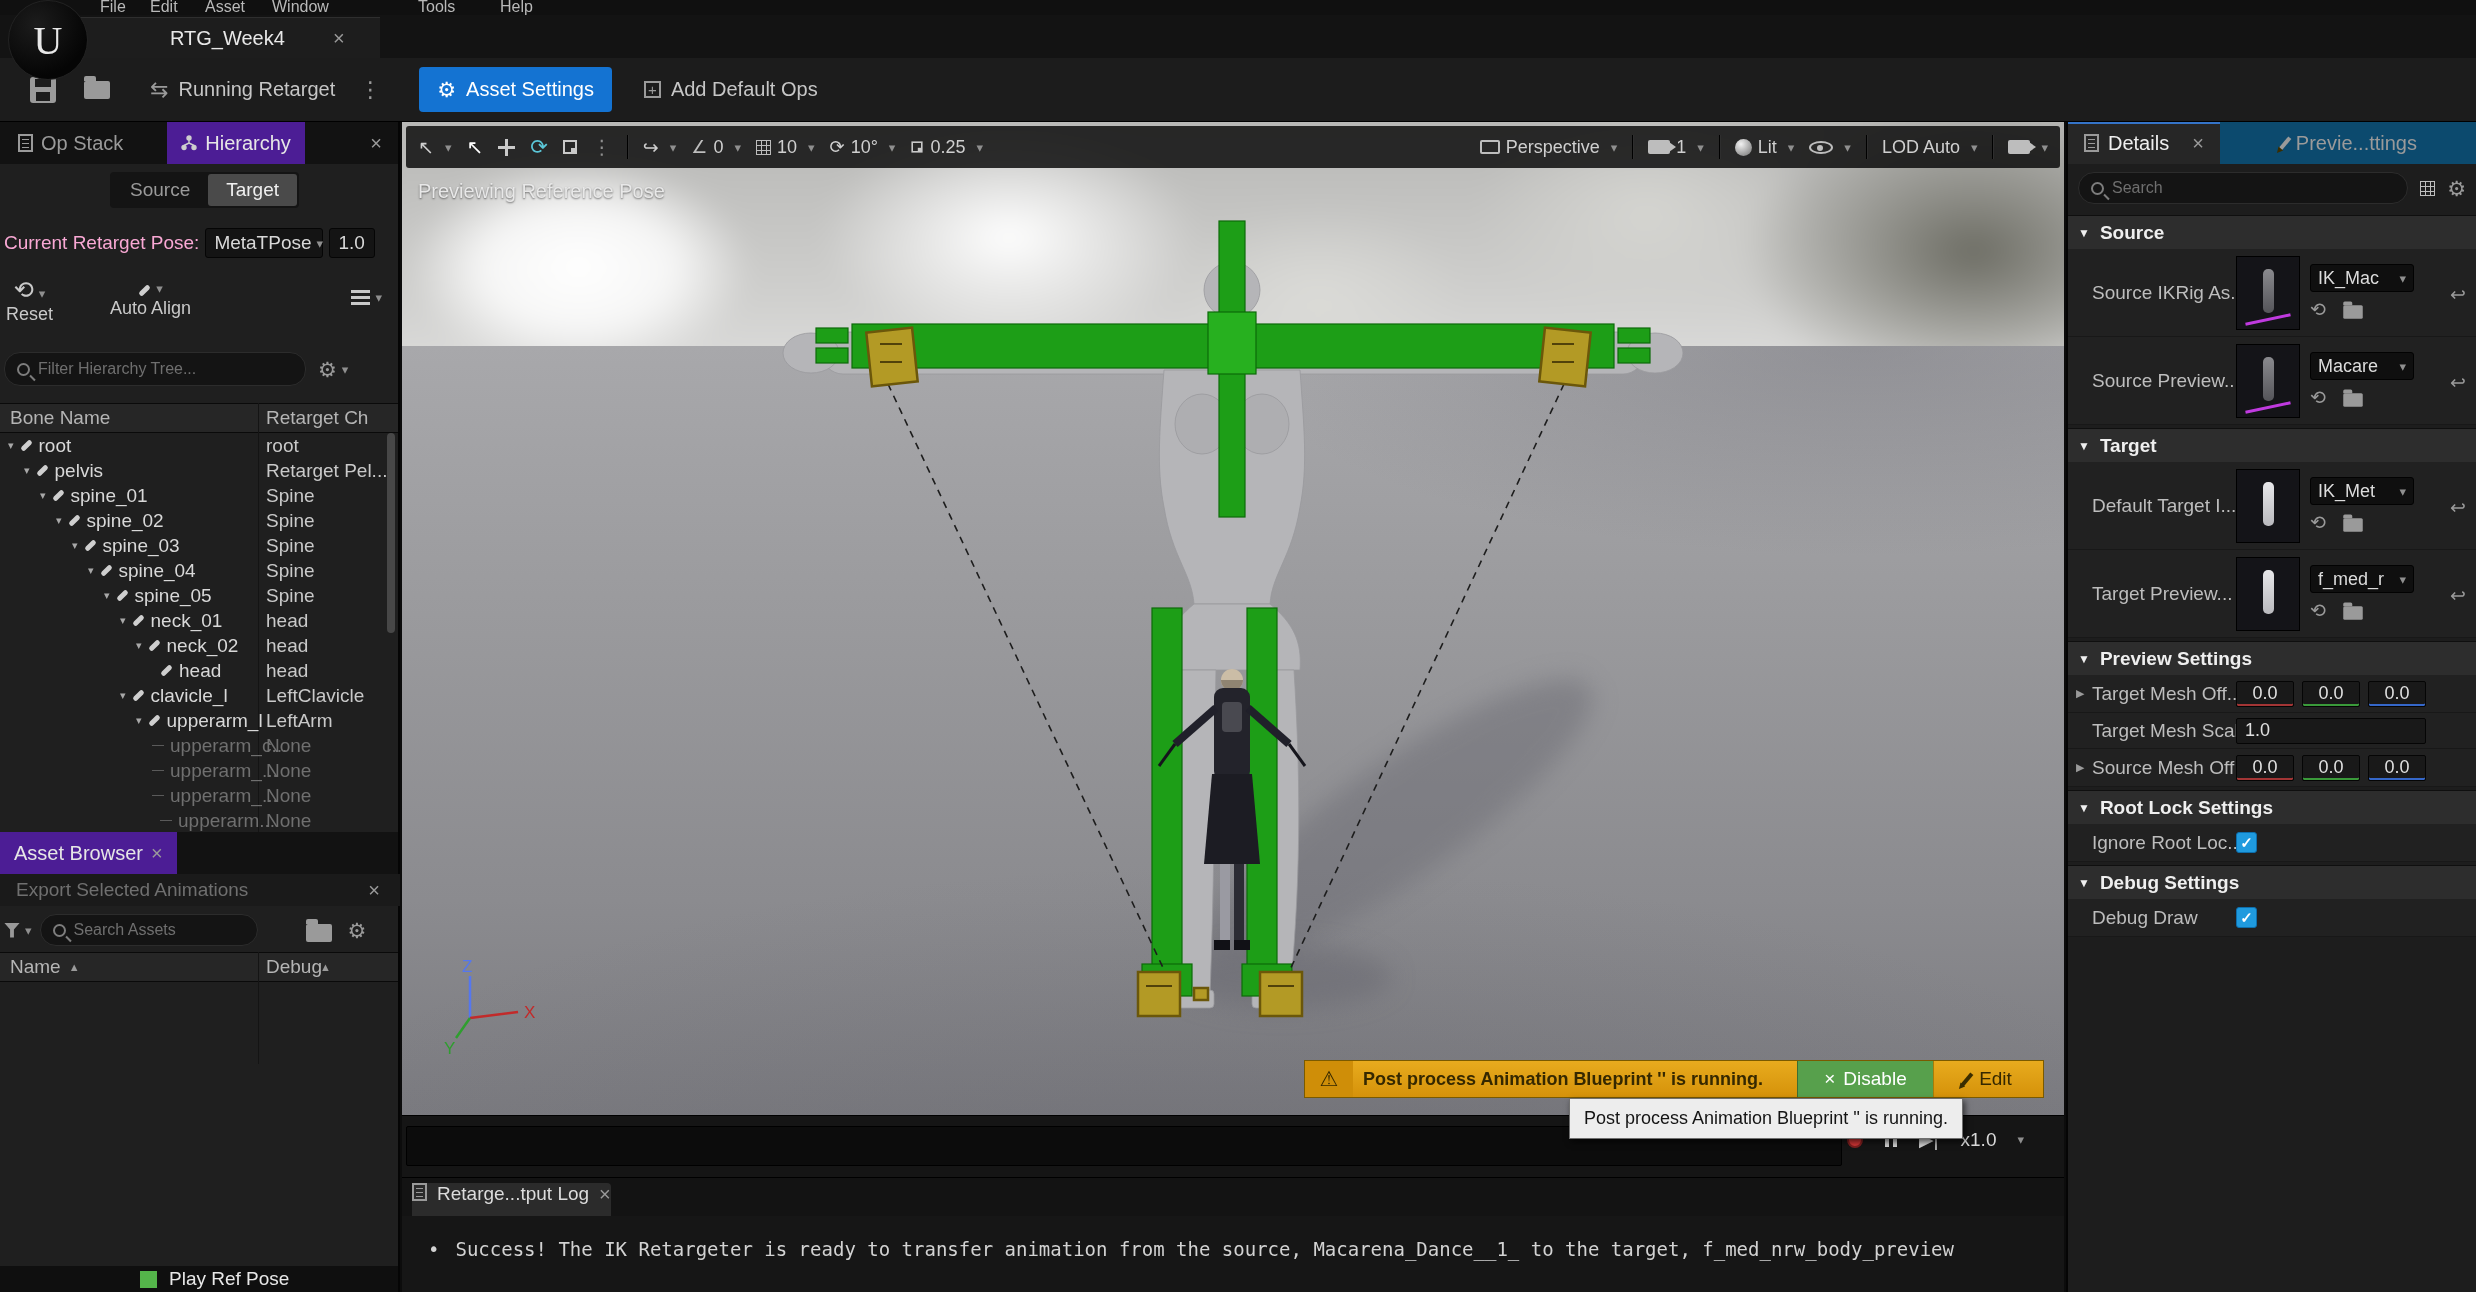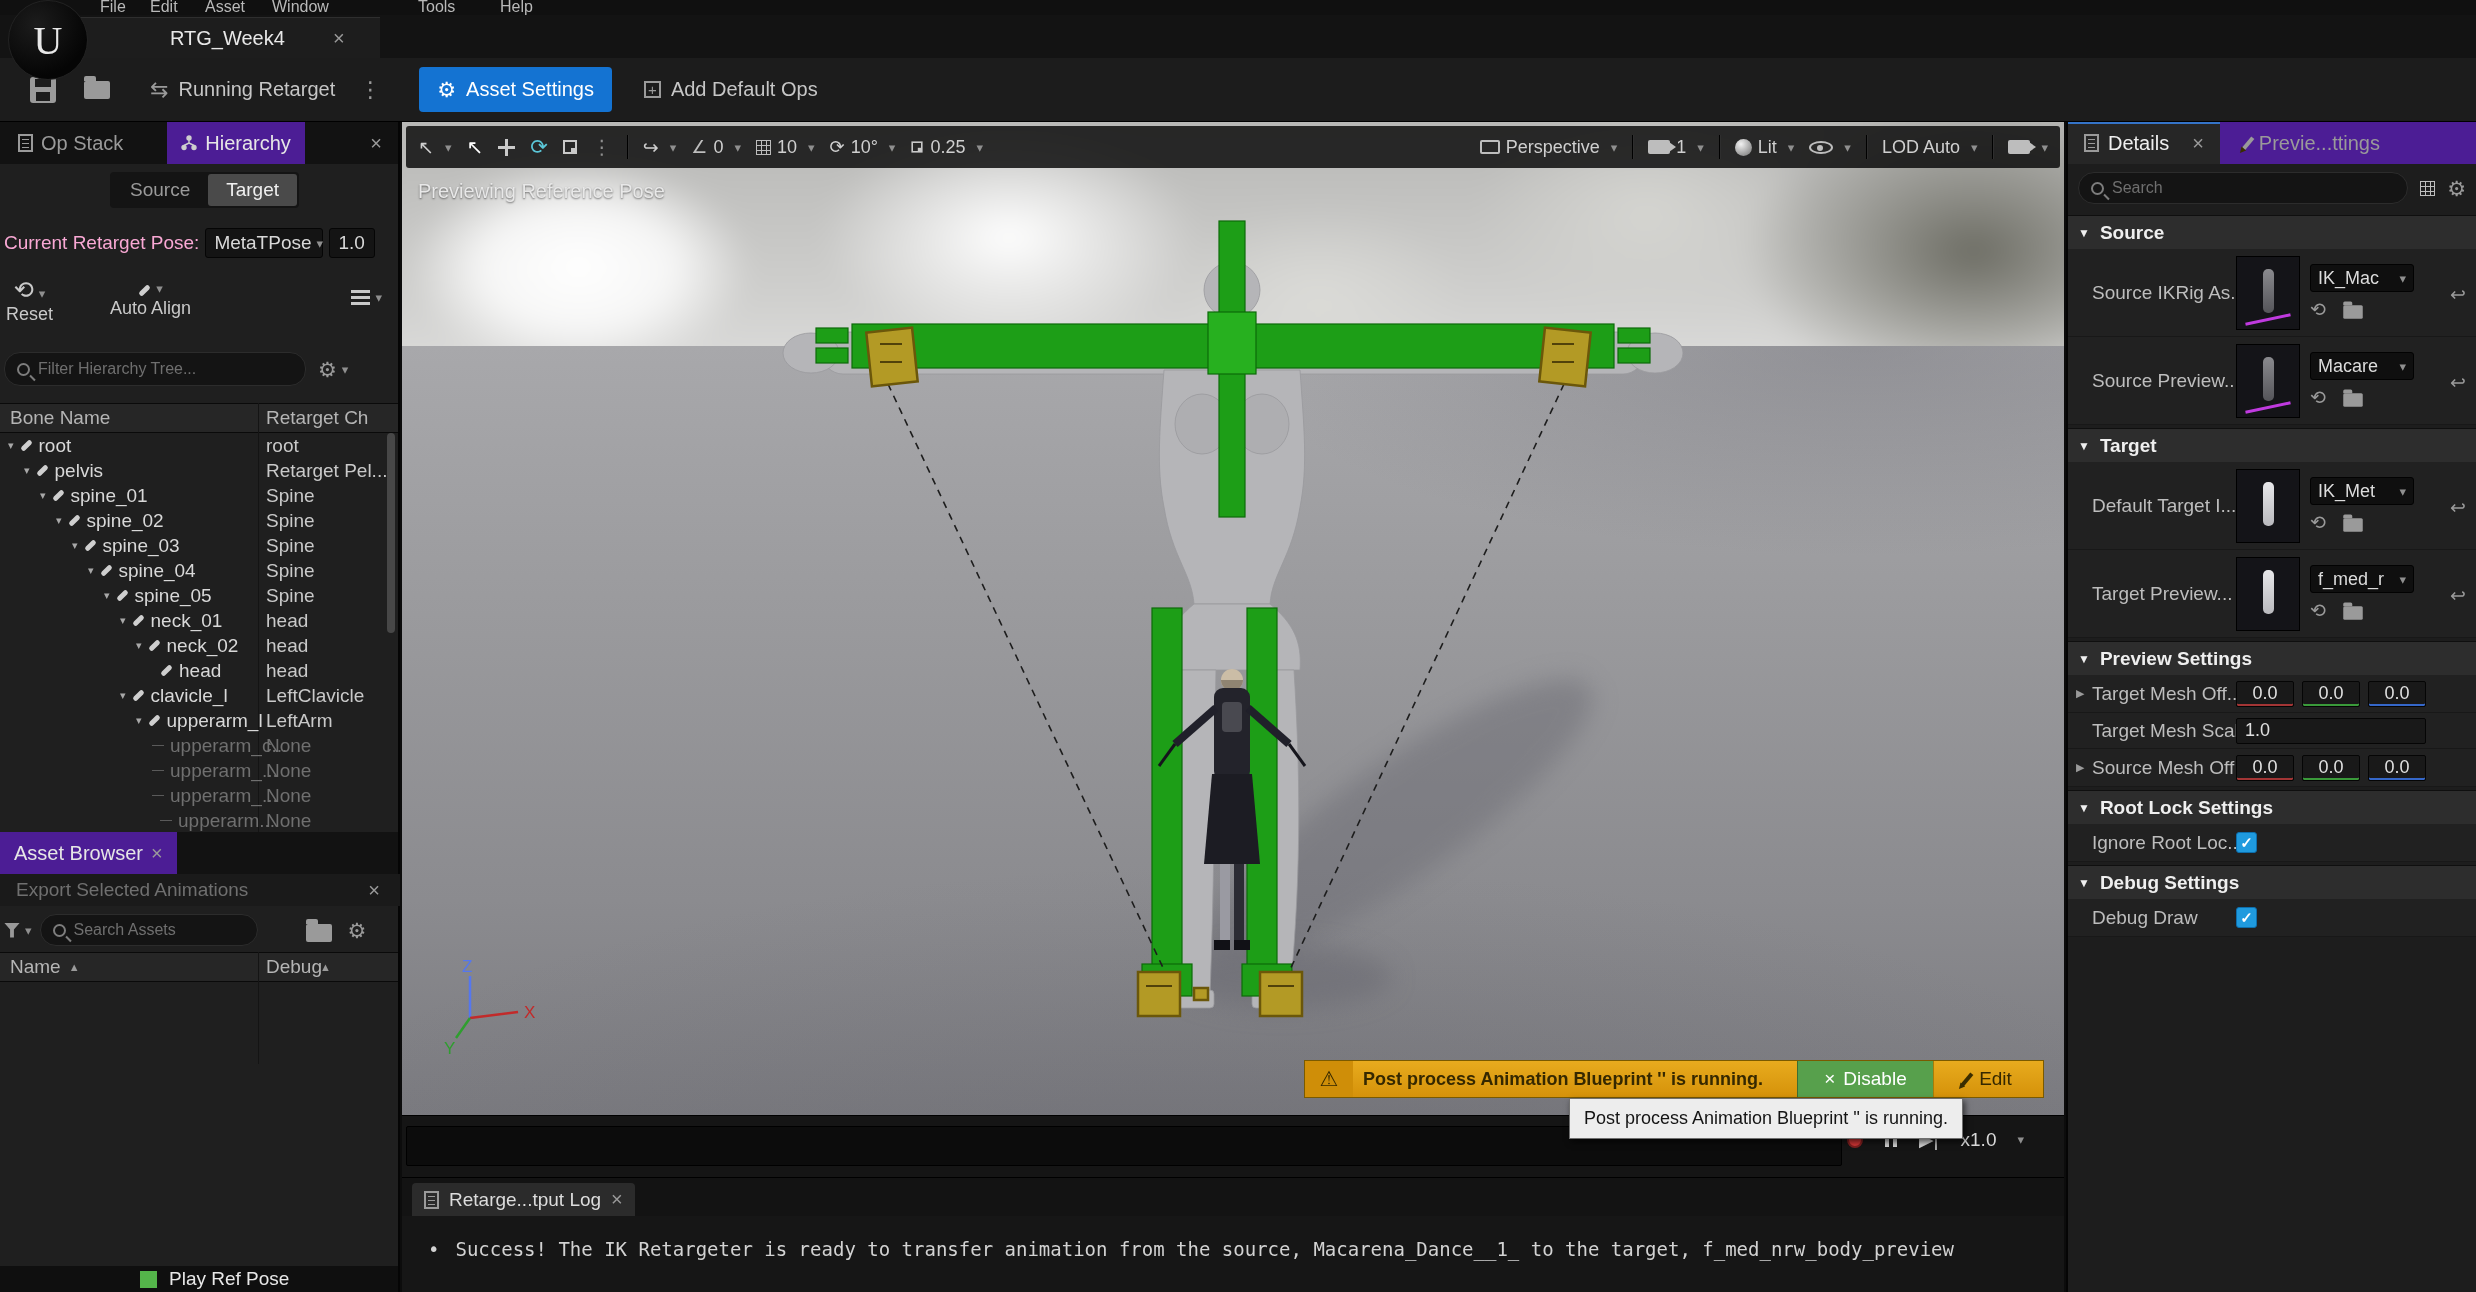--- a/index.html
+++ b/index.html
@@ -118,29 +118,29 @@
              border:1px solid #7a5a00; }
   .warnbar .wicon { width:48px; background:#cf8e08; display:flex; align-items:center; justify-content:center; color:#352800; font-size:21px; }
   .warnbar .wtext { flex:1; background:linear-gradient(#e8ab1e,#d5920a); color:#352800; font-weight:bold; font-size:18px;
                     display:flex; align-items:center; padding:0 10px; white-space:nowrap; overflow:hidden;}
   .warnbar .wdisable { width:136px; background:#57a04c; color:#fff; display:flex; align-items:center; justify-content:center; gap:8px; font-size:19px; border-left:1px solid #3c6e34;}
   .warnbar .wedit { width:110px; background:linear-gradient(#e8ab1e,#d5920a); color:#352800; display:flex; align-items:center; justify-content:center; gap:10px; font-size:19px; border-left:1px solid #a87c08;}
   .playback { position:absolute; left:0; top:993px; width:1662px; height:62px; background:#151515; border-top:1px solid #000; }
   .groove { position:absolute; left:4px; top:10px; width:1436px; height:40px; background:#0c0c0c; border:1px solid #000; border-radius:2px; }
   .logpanel { position:absolute; left:0; top:1055px; width:1662px; bottom:0; background:#131313; border-top:1px solid #000; }
   .logtab { position:absolute; left:10px; top:5px; height:33px; background:#2b2b2b; border-radius:4px 4px 0 0;
-            display:flex; align-items:center; gap:10px; padding:0 12px; color:#dcdcdc; font-size:19px; }
+            display:flex; align-items:flex-start; gap:10px; padding:0 0; color:#dcdcdc; font-size:19px; }
   .logbody { position:absolute; left:0; right:0; top:38px; bottom:0; background:#161616; }
   .logline { position:absolute; left:26px; top:22px; font-family:"DejaVu Sans Mono",monospace; font-size:19px; color:#d2d2d2; display:flex; gap:16px;}
   .tooltip { position:absolute; left:1167px; top:976px; z-index:40; background:#ededed; border:1px solid #6f6f6f;
              color:#141414; font-size:18px; padding:9px 14px; box-shadow:2px 3px 6px #0009; }
 
   
   .right { position:absolute; left:2066px; top:122px; width:410px; bottom:0; background:#1d1d1d; border-left:2px solid #050505; }
-  .rtabs { height:42px; background:#4c1d95; display:flex; align-items:center; }
+  .rtabs { height:42px; background:#0c4a6e; display:flex; align-items:center;gap:37px; }
   .rtab { display:flex; align-items:center; gap:9px; height:100%; padding:0 16px; color:#9a9a9a; font-size:20px; }
   .rtab.active { background:#262626; color:#efefef; box-shadow:inset 0 2px 0 #3574c9; }
   .rsearchrow { height:48px; display:flex; align-items:center; gap:12px; padding:0 10px; }
   .sect-h { height:34px; background:#2d2d2d; display:flex; align-items:center; gap:10px; padding:0 10px;
             color:#efefef; font-weight:bold; font-size:19px; margin-top:3px; border-top:1px solid #0f0f0f;}
   .prow { display:flex; align-items:center; border-bottom:1px solid #181818; background:#212121; position:relative;}
   .prow .lbl { width:168px; padding-left:24px; color:#bdbdbd; font-size:19px; white-space:nowrap; overflow:hidden;}
   .thumb { width:64px; height:74px; background:#141418; border:1px solid #000; position:relative; flex:none; }
   .thumb .fig { position:absolute; left:26px; top:12px; width:11px; height:44px; border-radius:5px;
                 background:linear-gradient(#8a8a8e,#55555a); }

